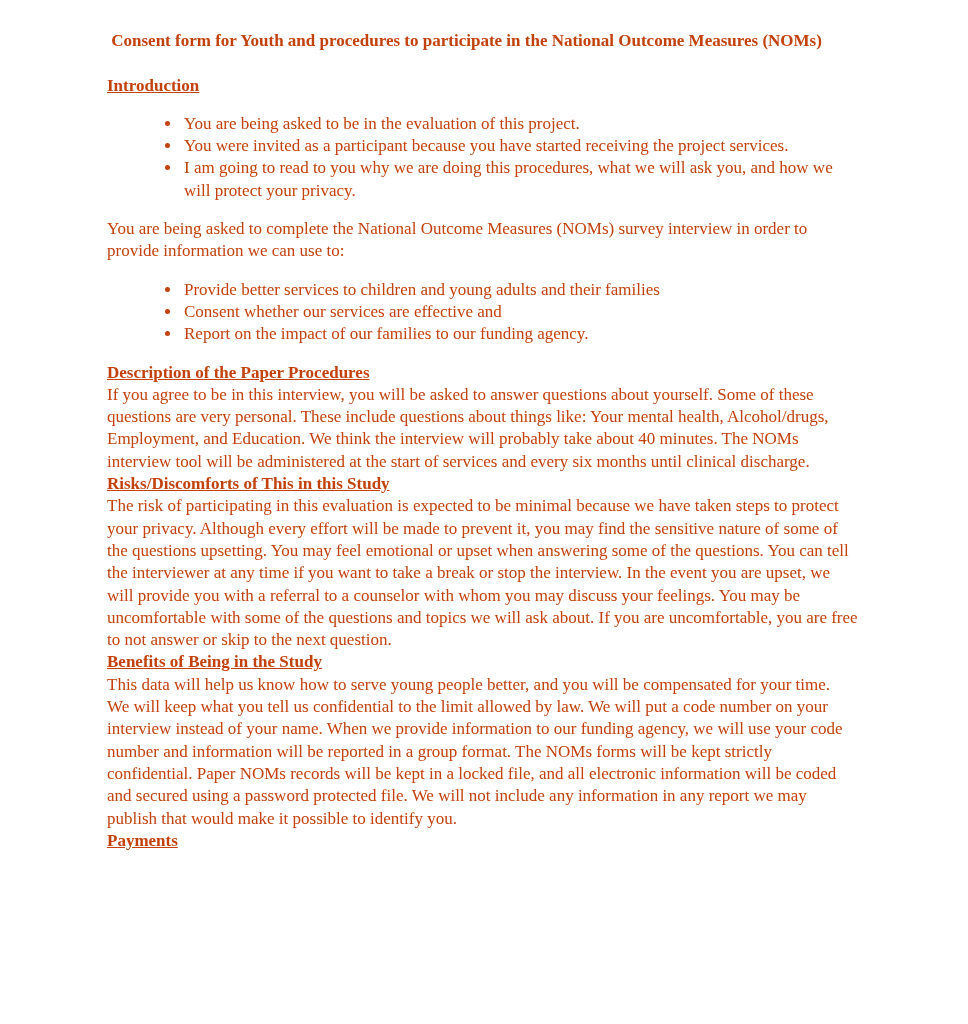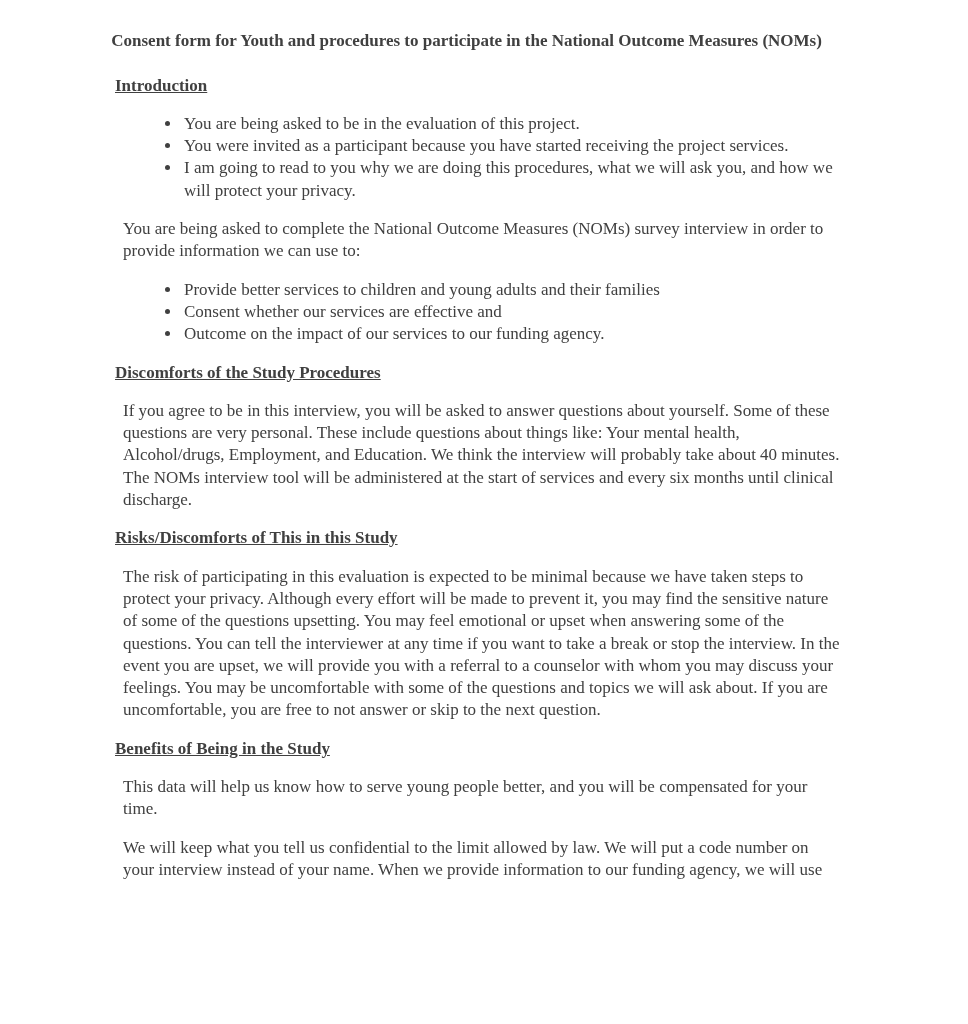--- a/index.html
+++ b/index.html
@@ -5,36 +5,36 @@
   * { box-sizing: border-box; }
   html, body { margin: 0; padding: 0; background: #ffffff; }
   .doc-page {
     width: 968px;
     height: 880px;
     background: #ffffff;
     padding: 30px 110px 0 107px;
     font-family: "Liberation Serif", serif;
     font-size: 17px;
     line-height: 22.3px;
-    color: #404040;
+    color: #c2410c;
     overflow: hidden;
   }
   .doc-title {
     font-weight: bold;
     white-space: pre-wrap;
     margin: 0 0 22.3px 0;
   }
   .section-heading {
     font-size: 17px;
     font-weight: bold;
     text-decoration: underline;
-    margin: 8px;
+    margin: 0;
     line-height: 22.3px;
   }
-  .para { margin: 16px; }
+  .para { margin: 0; }
   ul.bullet-list {
     margin: 16px;
     padding: 0 0 0 59px;
     list-style: disc outside;
   }
   ul.bullet-list li { margin: 0; padding-left: 2px; }
 </style>
 </head>
 <body>
 
@@ -46,24 +46,24 @@
   <ul class="bullet-list">
     <li>You are being asked to be in the evaluation of this project.</li>
     <li>You were invited as a participant because you have started receiving the project services.</li>
     <li>I am going to read to you why we are doing this procedures, what we will ask you, and how we will protect your privacy.</li>
   </ul>
 
   <p class="para">You are being asked to complete the National Outcome Measures (NOMs) survey interview in order to provide information we can use to:</p>
   <ul class="bullet-list">
     <li>Provide better services to children and young adults and their families</li>
     <li>Consent whether our services are effective and</li>
-    <li>Outcome on the impact of our services to our funding agency.</li>
+    <li>Report on the impact of our families to our funding agency.</li>
   </ul>
 
-  <h2 class="section-heading">Discomforts of the Study Procedures</h2>
+  <h2 class="section-heading">Description of the Paper Procedures</h2>
   <p class="para">If you agree to be in this interview, you will be asked to answer questions about yourself. Some of these questions are very personal. These include questions about things like: Your mental health, Alcohol/drugs, Employment, and Education. We think the interview will probably take about 40 minutes. The NOMs interview tool will be administered at the start of services and every six months until clinical discharge.</p>
 
   <h2 class="section-heading">Risks/Discomforts of This in this Study</h2>
   <p class="para">The risk of participating in this evaluation is expected to be minimal because we have taken steps to protect your privacy. Although every effort will be made to prevent it, you may find the sensitive nature of some of the questions upsetting. You may feel emotional or upset when answering some of the questions. You can tell the interviewer at any time if you want to take a break or stop the interview. In the event you are upset, we will provide you with a referral to a counselor with whom you may discuss your feelings. You may be uncomfortable with some of the questions and topics we will ask about. If you are uncomfortable, you are free to not answer or skip to the next question.</p>
 
   <h2 class="section-heading">Benefits of Being in the Study</h2>
   <p class="para">This data will help us know how to serve young people better, and you will be compensated for your time.</p>
 
   <p class="para">We will keep what you tell us confidential to the limit allowed by law. We will put a code number on your interview instead of your name. When we provide information to our funding agency, we will use your code number and information will be reported in a group format. The NOMs forms will be kept strictly confidential. Paper NOMs records will be kept in a locked file, and all electronic information will be coded and secured using a password protected file. We will not include any information in any report we may publish that would make it possible to identify you.</p>
 

